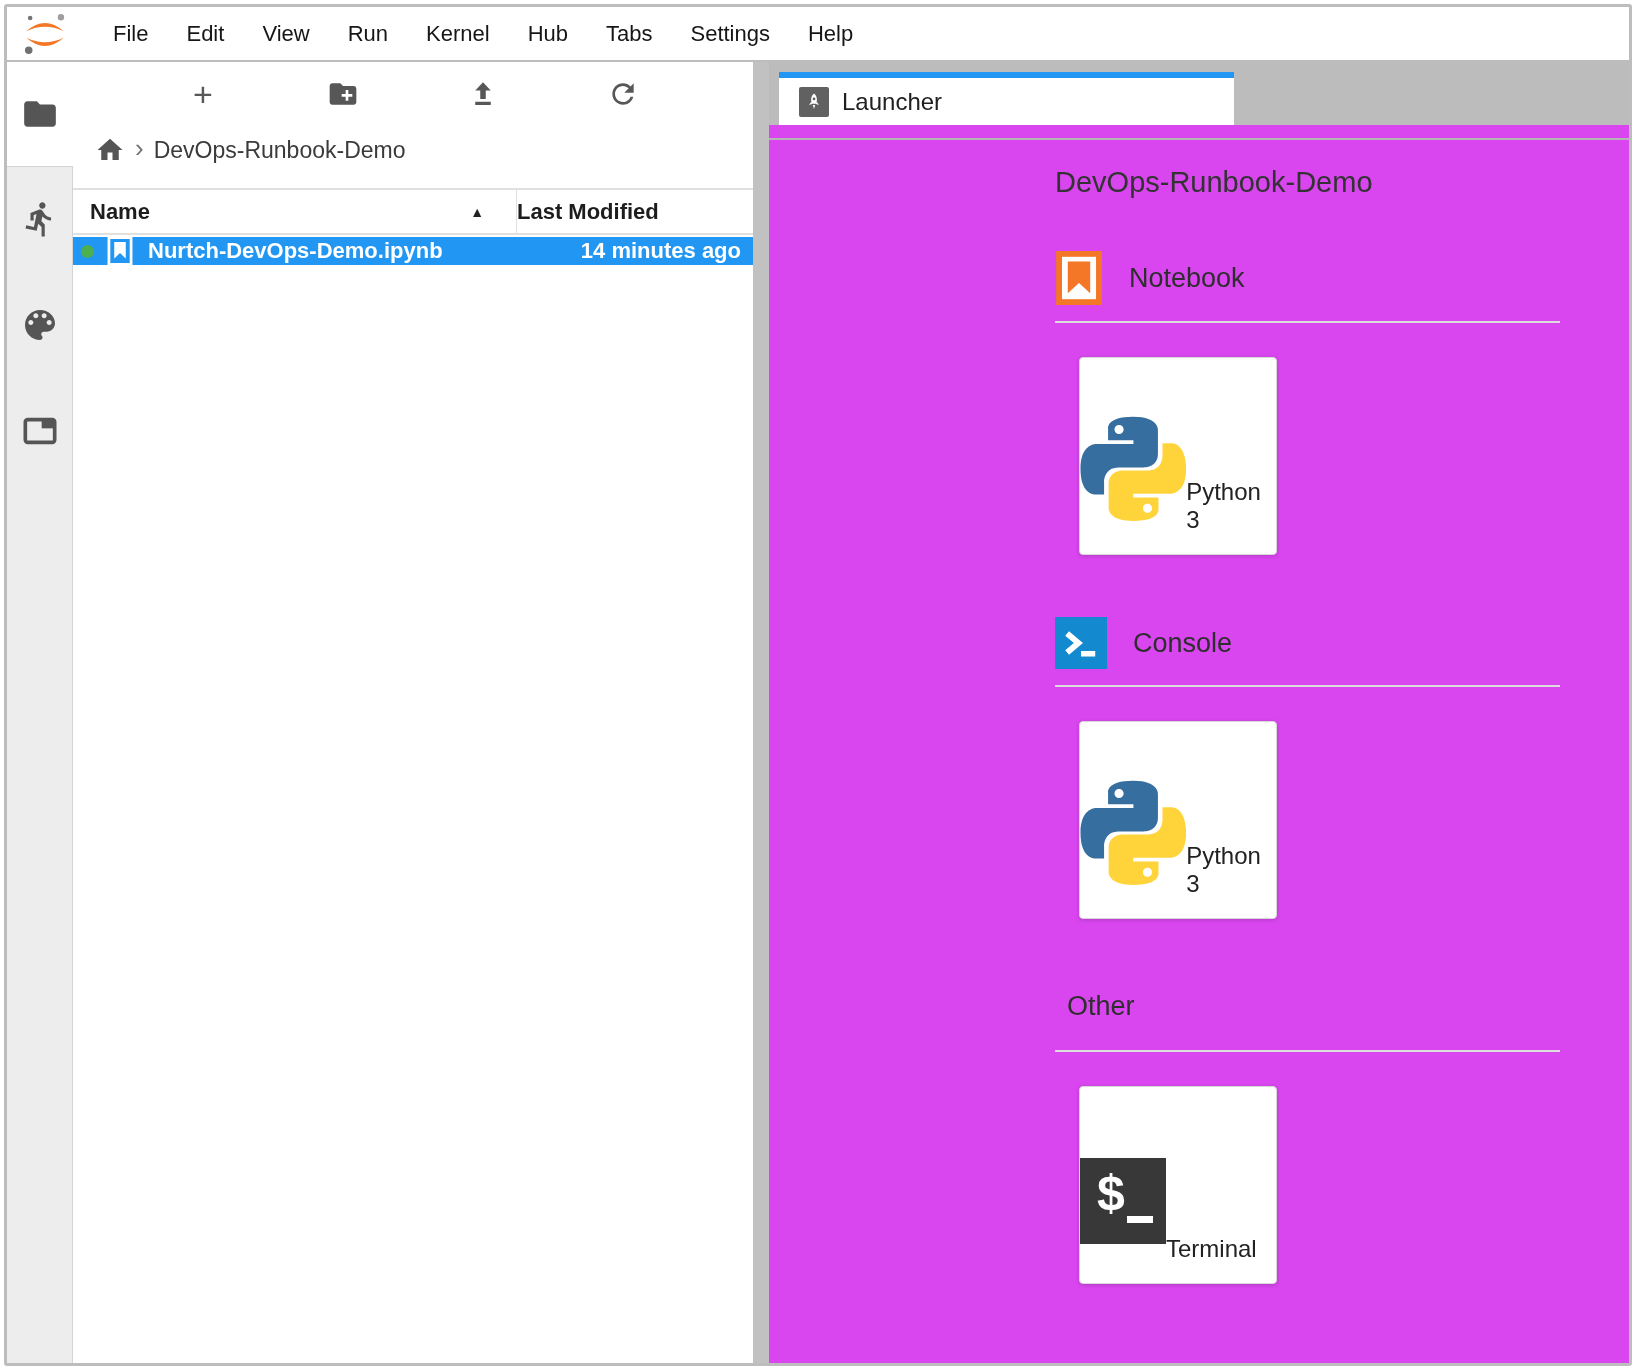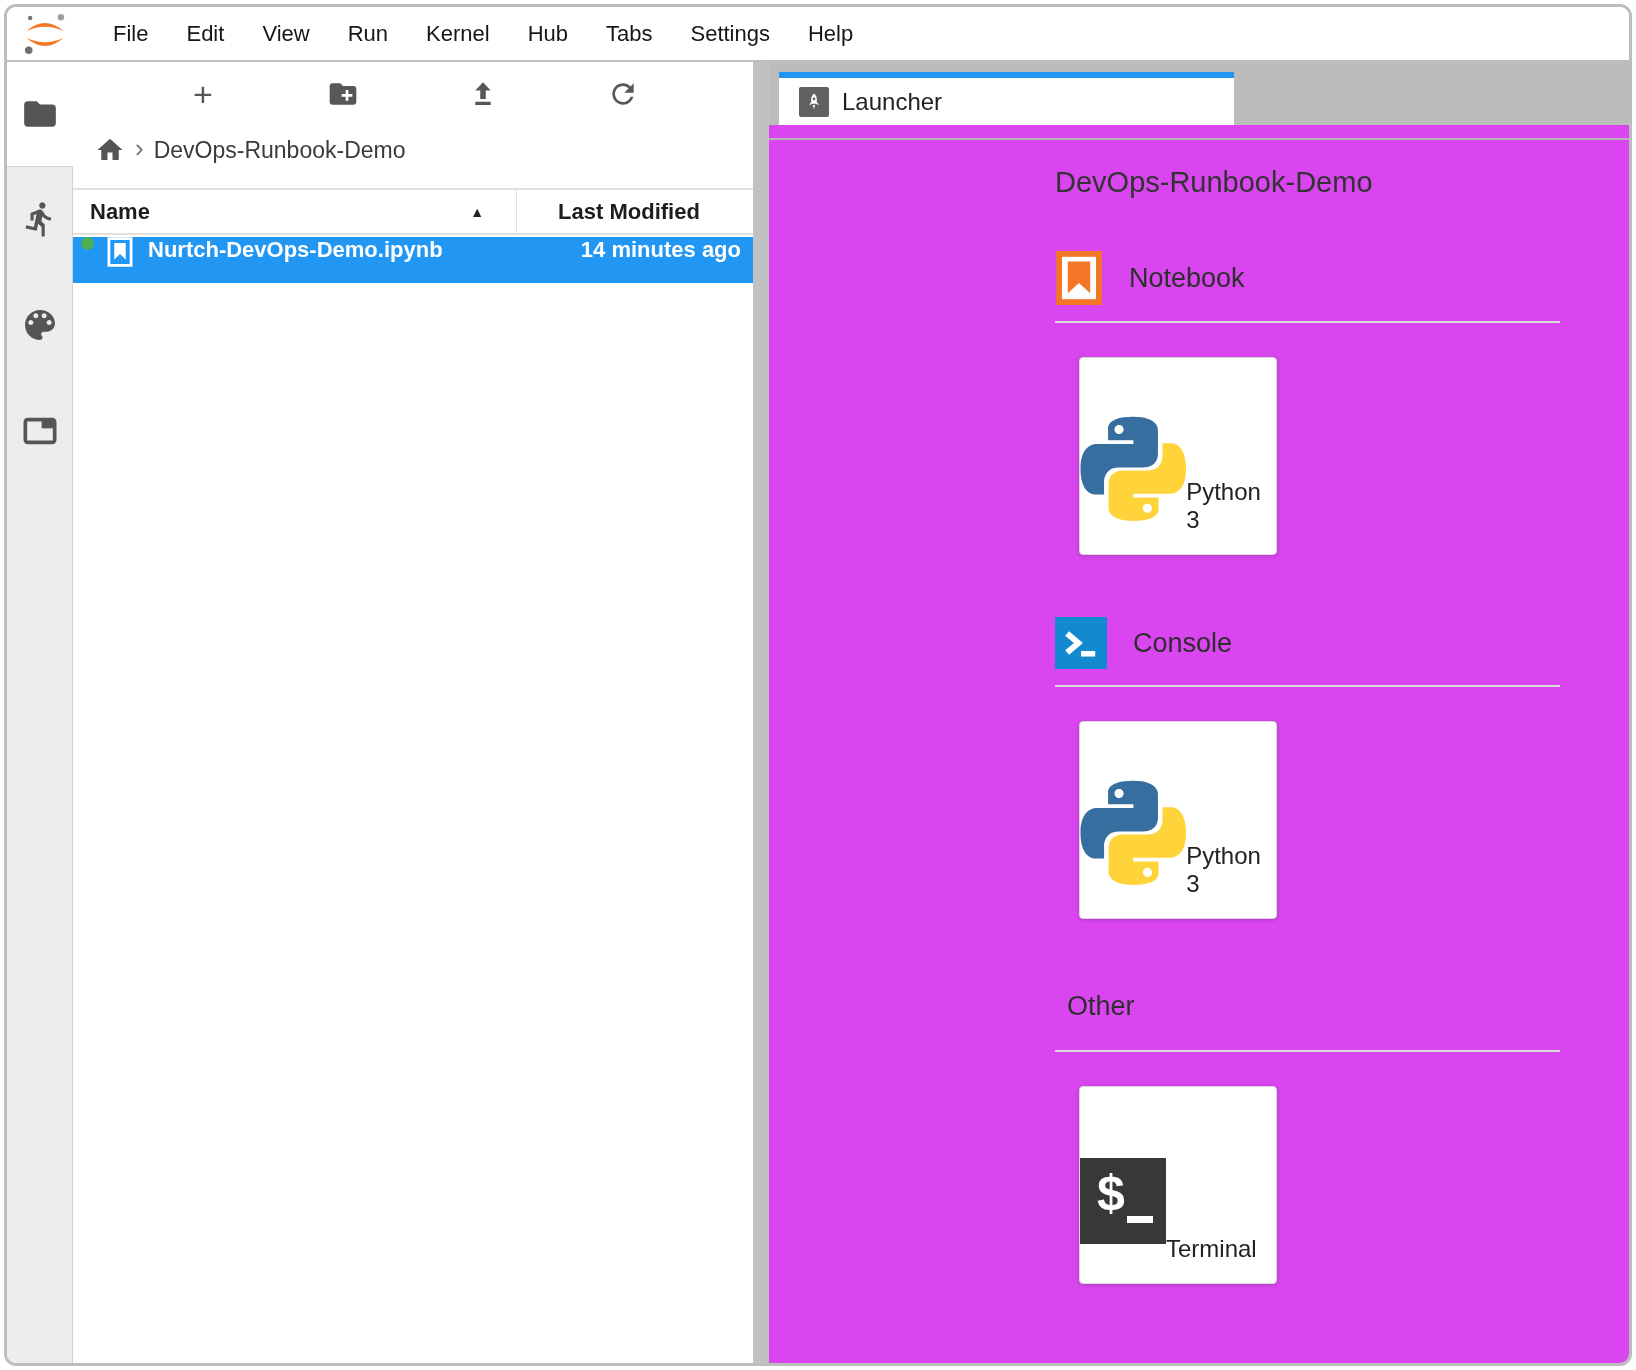--- a/index.html
+++ b/index.html
@@ -1,18 +1,18 @@
 <!DOCTYPE html>
 <html><head>
 <meta charset="utf-8">
 <style>
   * { margin:0; padding:0; box-sizing:border-box; }
   html,body { width:1636px; height:1370px; background:#fff; font-family:"Liberation Sans", sans-serif; }
   .frame { position:absolute; left:4px; top:4px; width:1628px; height:1362px;
-           border:3px solid #bdbdbd; border-radius:12px; overflow:hidden; background:#fff; }
+           border:3px solid #bdbdbd; border-radius:3px; overflow:hidden; background:#fff; }
 
   
   .menubar { height:55px; background:#fff; border-bottom:2px solid #bdbdbd;
              display:flex; align-items:center; }
   .logo { width:50px; height:44px; margin-left:13px; flex:0 0 auto; }
   .menu-items { display:flex; align-items:center; margin-left:24px; }
   .menu-item { font-size:22px; color:#161616; padding:0 19px; cursor:default; }
 
   
   .main { display:flex; height:1302px; }
@@ -31,22 +31,22 @@
   .plus-glyph { font-size:34px; color:#575757; font-weight:400; line-height:1; }
   .fb-crumbs { height:48px; display:flex; align-items:center; padding-left:22px; }
   .crumb-sep { font-size:26px; color:#757575; margin:0 10px 4px 10px; }
   .crumb-path { font-size:23px; color:#3b3b3b; }
   .fb-header { height:47px; margin-top:14px; border-top:2px solid #e0e0e0; border-bottom:2px solid #e0e0e0;
                display:flex; align-items:center; }
   .col-name { width:443px; display:flex; align-items:center; height:100%; padding-left:17px; }
   .col-name-label, .col-mod-label { font-size:22px; font-weight:700; color:#1d1d1d; }
   .sort-arrow { margin-left:auto; margin-right:32px; font-size:14px; color:#222; }
   .col-mod { flex:1; height:100%; border-left:1px solid #e0e0e0; display:flex; align-items:center;
-             justify-content:center; padding-right:12px; }
-  .fb-row { height:46px; margin-top:2px; background:#2196f3; display:flex; }
+             justify-content:flex-start; padding-right:12px; }
+  .fb-row { height:28px; margin-top:2px; background:#2196f3; display:flex; align-items:center; }
   .run-dot { width:13px; height:13px; border-radius:50%; background:#4caf50; margin-left:8px; flex:0 0 auto; }
   .row-nbicon { margin-left:13px; flex:0 0 auto; }
   .row-name { margin-left:15px; color:#fff; font-size:22px; font-weight:700; }
   .row-time { margin-left:auto; margin-right:12px; color:#fff; font-size:22px; font-weight:700; }
 
   
   .splitter { width:16px; flex:0 0 auto; background:#c1c1c1; cursor:col-resize; }
 
   
   .launcher { flex:1; display:flex; flex-direction:column; background:#d946ef; min-width:0; }

